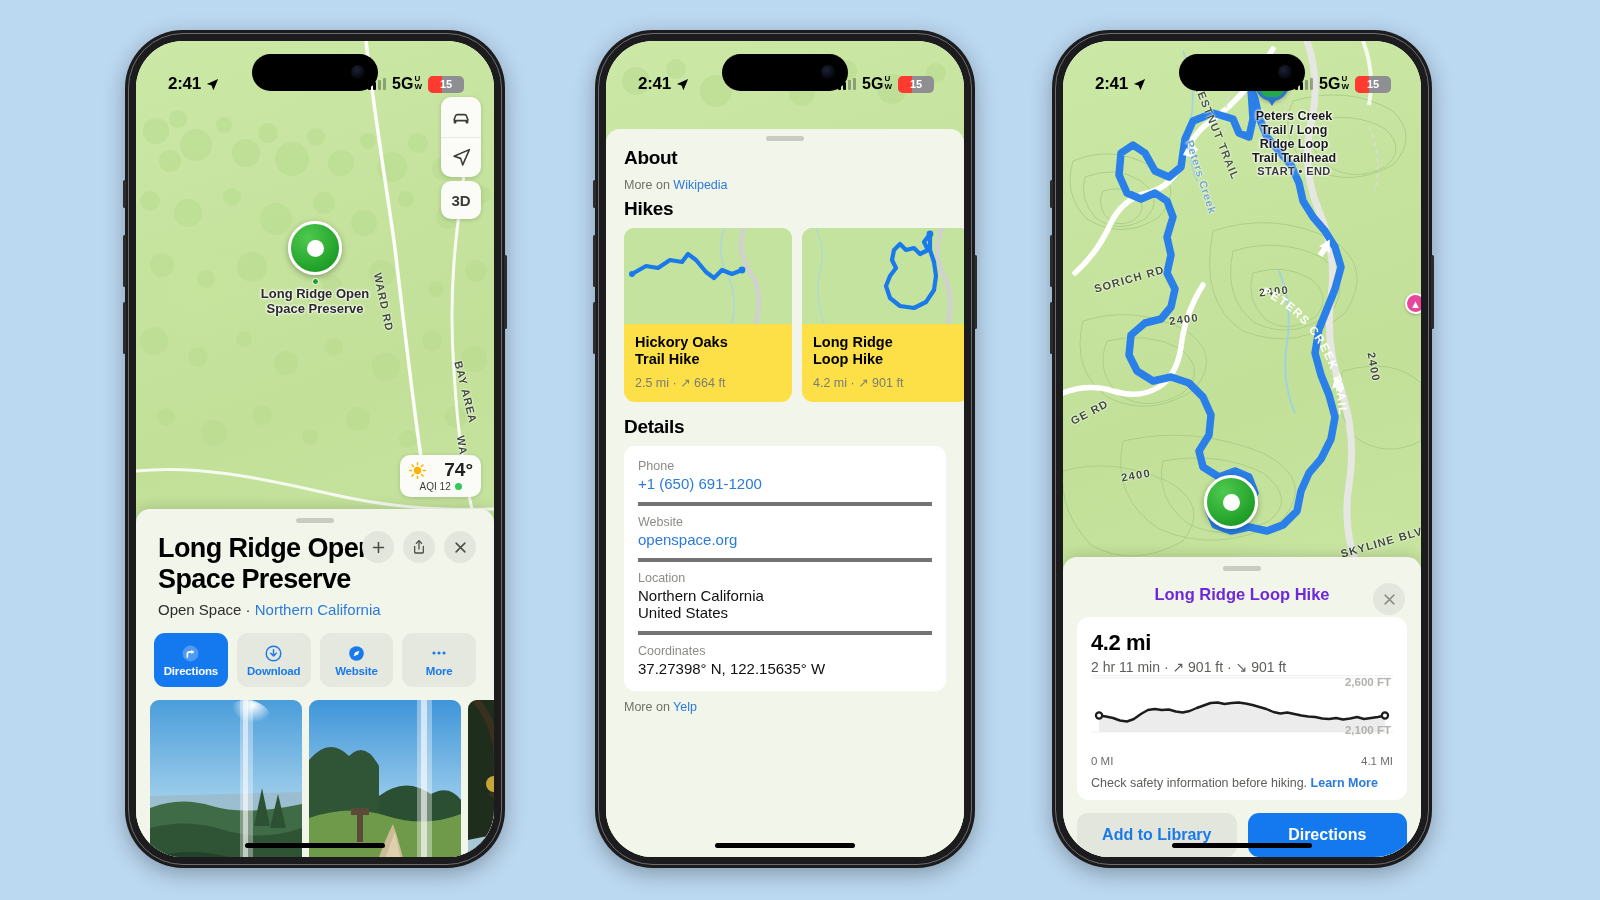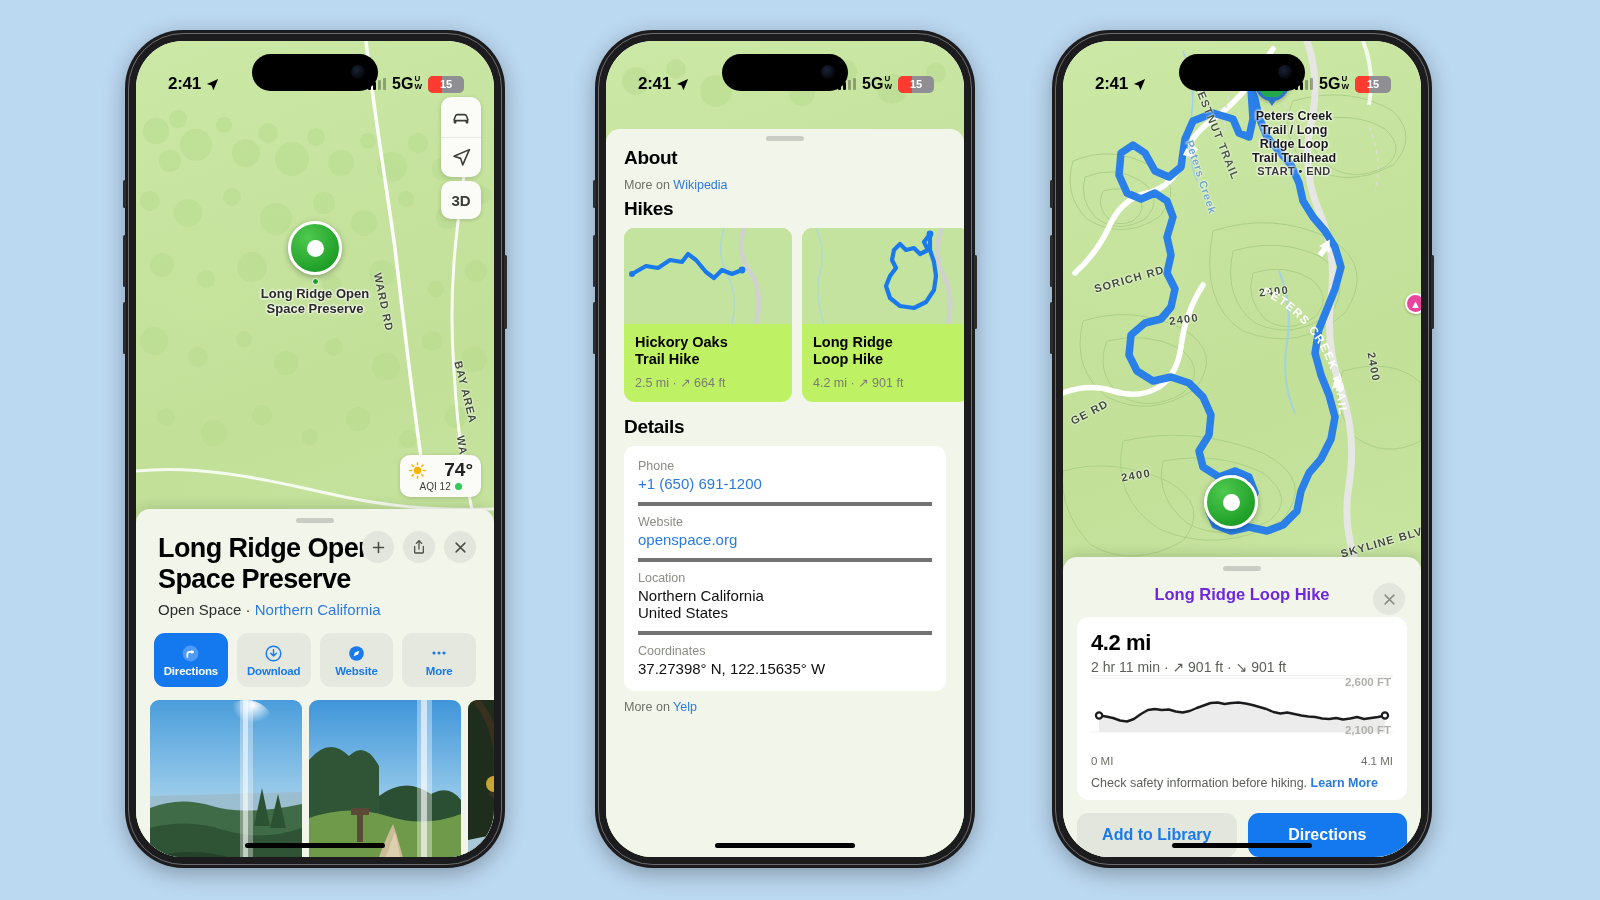--- a/index.html
+++ b/index.html
@@ -175,21 +175,21 @@
     background:#f2f5ea;
   }
   .p2-head h1{ font-size:20px; font-weight:700; letter-spacing:-.5px; color:#000;}
   .p2-body{ padding:0 18px 10px 18px;}
   .sec-h{ font-size:19px; font-weight:700; color:#000; margin:6px 0 8px; letter-spacing:-.3px;}
   .white-card{ background:#fff; border-radius:11px; padding:13px 14px;}
   .about-txt{ font-size:14.5px; line-height:1.38; color:#111;}
   .more-on{ font-size:12.5px; color:#6f7269; margin:9px 0 4px;}
   .more-on a{ color:#2b7bdc; text-decoration:none; font-weight:400;}
   .hike-row{ display:flex; gap:10px; }
-  .hike-card{ width:168px; flex:none; background:#bef264; border-radius:11px; overflow:hidden;}
+  .hike-card{ width:168px; flex:none; background:#fde047; border-radius:11px; overflow:hidden;}
   .hike-thumb{ height:96px; background:#c3e39f; position:relative;}
   .hike-meta{ padding:10px 11px 12px;}
   .hike-name{ font-size:14.5px; font-weight:700; line-height:1.18; color:#000;}
   .hike-stat{ font-size:12.5px; color:#7a7d74; margin-top:7px;}
   .det-row{ padding:9px 0 10px; border-bottom:4px solid #737373;}
   .det-row:last-child{ border-bottom:none;}
   .det-k{ font-size:12.5px; color:#8a8d84;}
   .det-v{ font-size:15px; color:#111; margin-top:2px;}
   .det-v.link{ color:#2b7bdc;}
 

